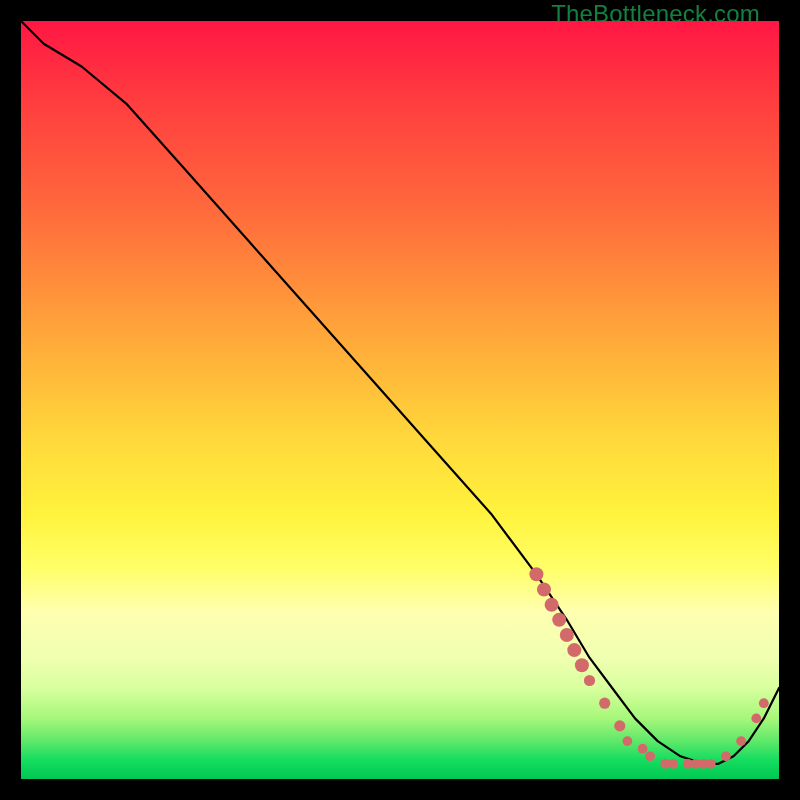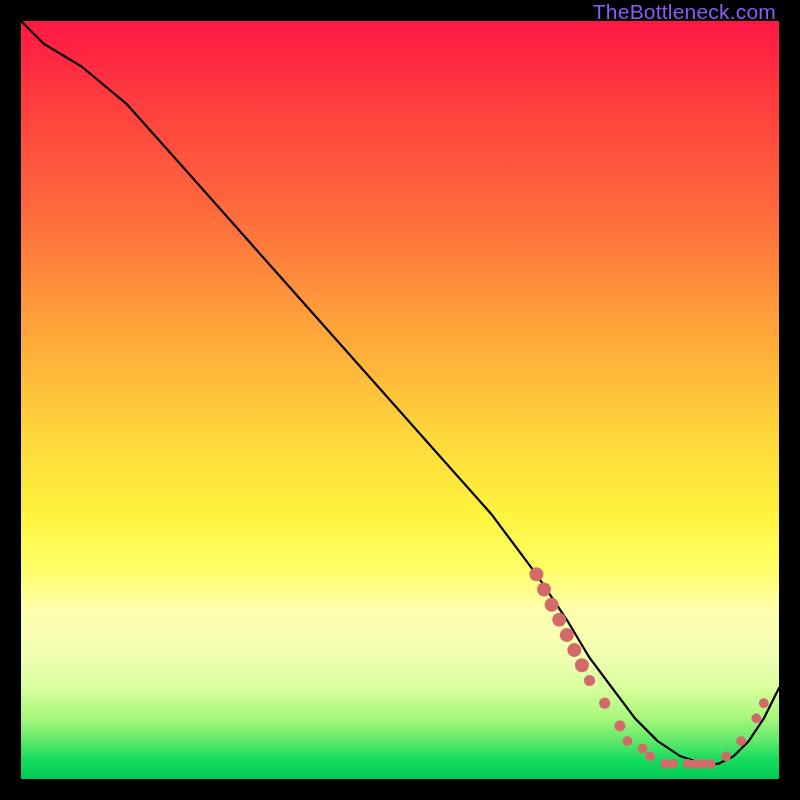--- a/index.html
+++ b/index.html
@@ -45,23 +45,23 @@
     position: absolute;
     left: 0;
     top: 0;
     width: 758px;
     height: 758px;
     pointer-events: none;
   }
   .watermark {
     position: absolute;
     top: 0;
-    right: 24px;
-    color: #8b5cf6;
-    font-size: 21px;
+    right: 40px;
+    color: #15803d;
+    font-size: 24px;
     letter-spacing: 0.2px;
     font-weight: 400;
     user-select: none;
   }
 </style>
 </head>
 <body>
 
 <div class="frame">
   <div class="watermark">TheBottleneck.com</div>

